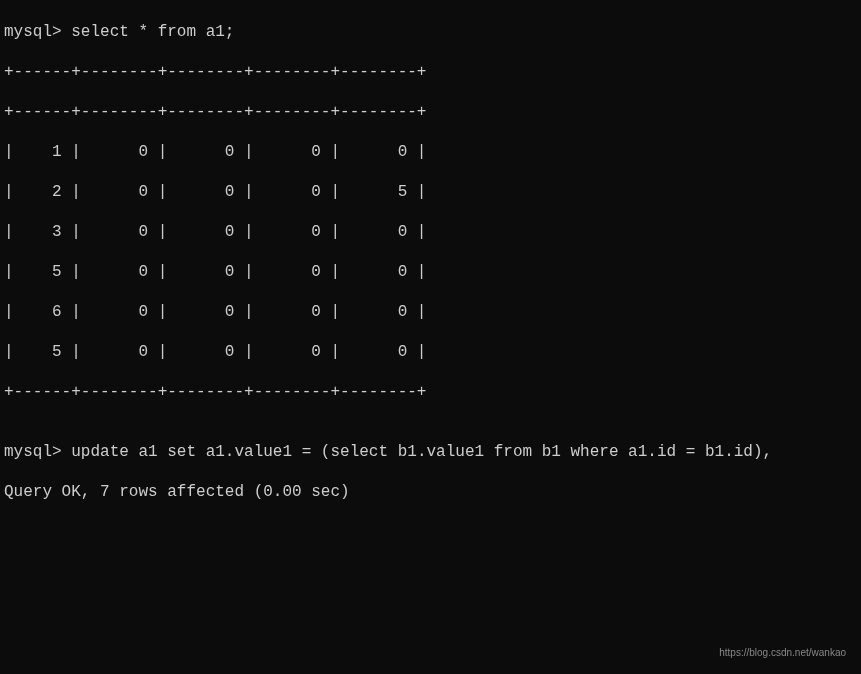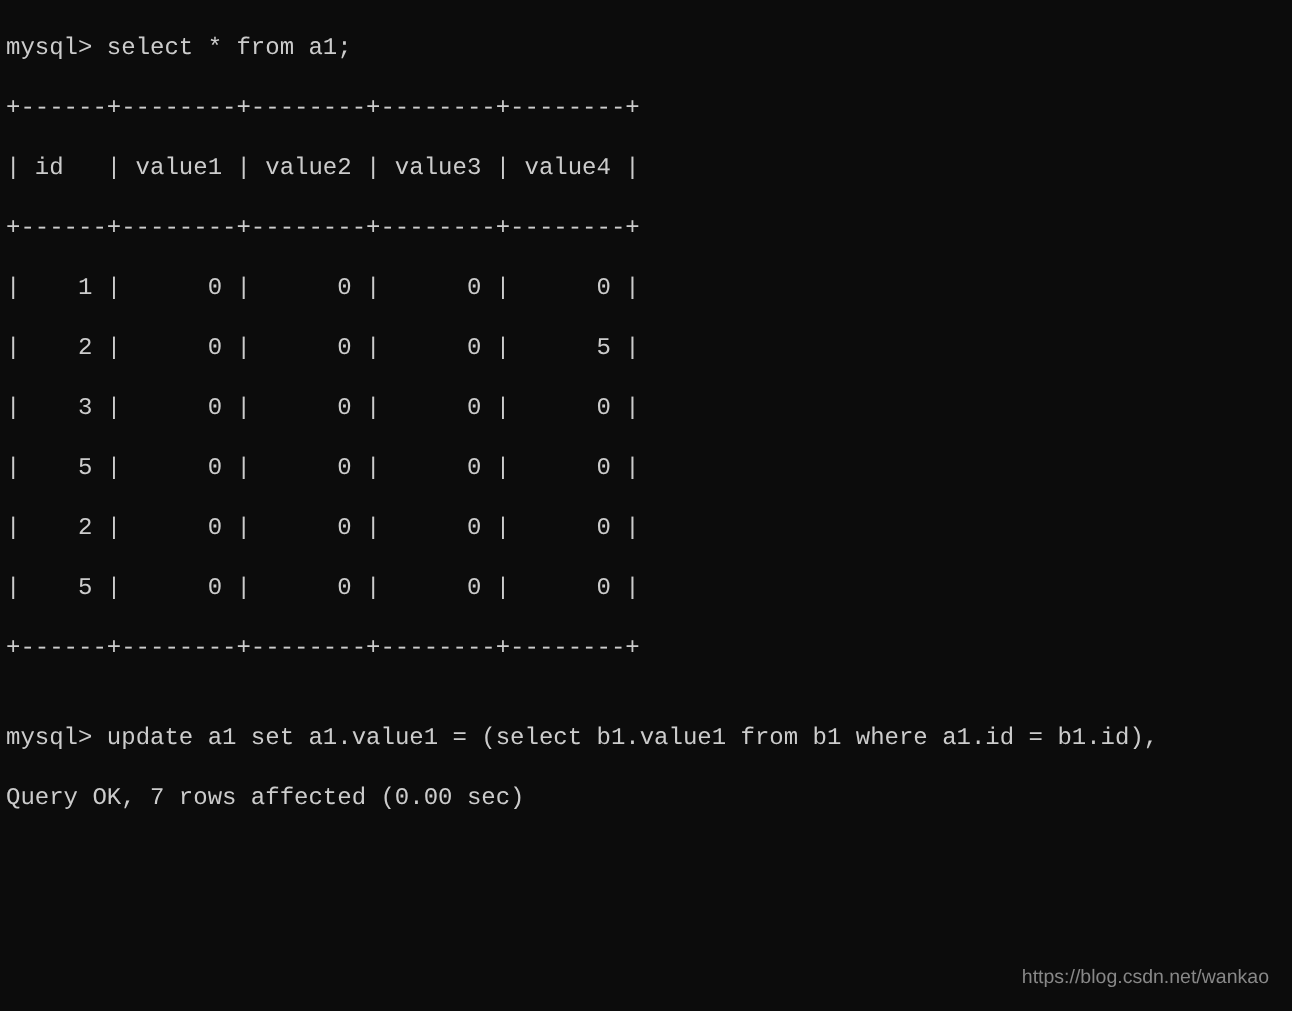--- a/index.html
+++ b/index.html
@@ -21,40 +21,39 @@
     }
     .terminal {
       white-space: pre;
       padding: 2px 4px;
     }
     .watermark {
       position: absolute;
       bottom: 15px;
       right: 15px;
       color: #888888;
-      font-size: 13px;
+      font-size: 10px;
       font-family: Arial, sans-serif;
     }
     .line {
       display: block;
     }
   </style>
 </head>
 <body>
 
 <div class="terminal">
 <span class="line"><span>mysql&gt;</span> <span>select * from a1;</span></span>
 <span class="line">+------+--------+--------+--------+--------+</span>
-<span class="line">| id   | value1 | value2 | value3 | value4 |</span>
 <span class="line">+------+--------+--------+--------+--------+</span>
 <span class="line">|    1 |      0 |      0 |      0 |      0 |</span>
 <span class="line">|    2 |      0 |      0 |      0 |      5 |</span>
 <span class="line">|    3 |      0 |      0 |      0 |      0 |</span>
 <span class="line">|    5 |      0 |      0 |      0 |      0 |</span>
-<span class="line">|    2 |      0 |      0 |      0 |      0 |</span>
+<span class="line">|    6 |      0 |      0 |      0 |      0 |</span>
 <span class="line">|    5 |      0 |      0 |      0 |      0 |</span>
 <span class="line">+------+--------+--------+--------+--------+</span>
 <span class="line"></span>
 <span class="line"><span>mysql&gt;</span> <span>update a1 set a1.value1 = (select b1.value1 from b1 where a1.id = b1.id),</span></span>
 <span class="line">Query OK, 7 rows affected (0.00 sec)</span>
 
 <span class="line"></span>
 
 
 

